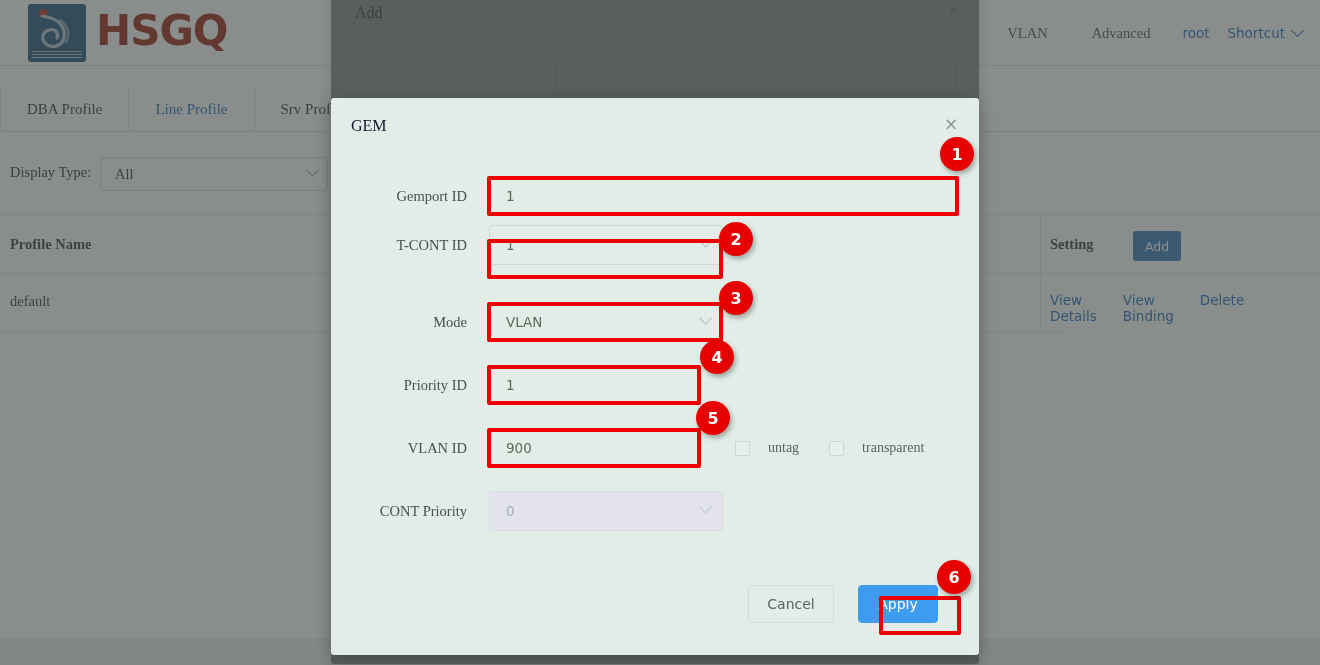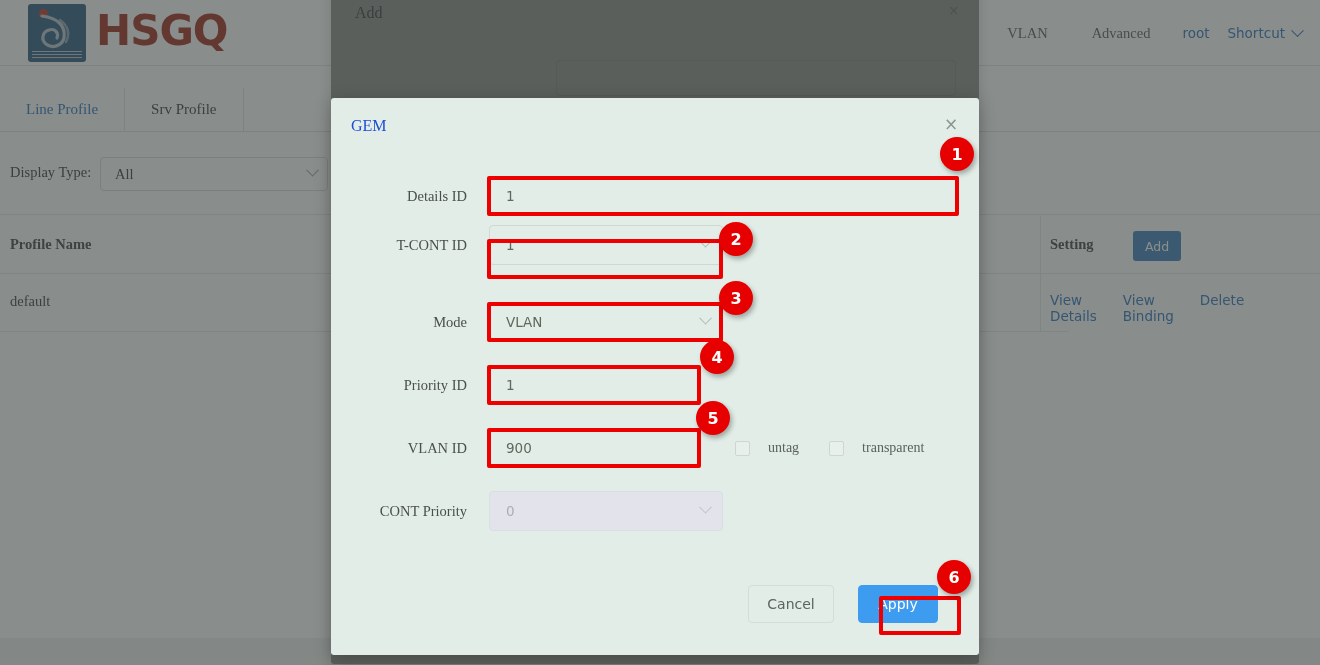--- a/index.html
+++ b/index.html
@@ -308,21 +308,21 @@
     left: 331px; top: 98px;
     width: 648px; height: 557px;
     background: #e1ede6;
     border-radius: 3px;
     box-shadow: 0 4px 18px rgba(0,0,0,0.22);
   }
   .gem-title {
     position: absolute;
     left: 20px; top: 19px;
     font-size: 16px;
-    color: #1d4ed8;
+    color: #0f172a;
   }
   .gem-close {
     position: absolute;
     right: 20px; top: 18px;
     width: 16px; height: 16px;
     color: #8e948f;
     font-size: 17px;
     line-height: 16px;
     text-align: center;
     font-family: "DejaVu Sans", sans-serif;
@@ -462,20 +462,21 @@
         <div class="nav-item">Advanced</div>
         <div class="nav-user">root</div>
         <div class="nav-shortcut">
           <span>Shortcut</span>
           <span class="chev"></span>
         </div>
       </div>
     </div>
 
     <div class="tabbar">
+      <div class="tab first">DBA Profile</div>
       <div class="tab active">Line Profile</div>
       <div class="tab">Srv Profile</div>
     </div>
 
     <div class="filterbar">
       <div class="filter-label">Display Type:</div>
       <div class="filter-select">
         <span>All</span>
         <span class="arrow"></span>
       </div>
@@ -513,21 +514,21 @@
   <div class="watermark">
     <span class="w1">Foro</span><span class="w2">ISP</span>
     <span class="arc"></span>
   </div>
 
   <div class="gem-dialog">
     <div class="gem-title">GEM</div>
     <div class="gem-close">×</div>
 
     <div class="frow" style="top:78px;">
-      <div class="flabel">Details ID</div>
+      <div class="flabel">Gemport ID</div>
       <div class="fctrl" style="width:470px;">
         <span>1</span>
       </div>
     </div>
 
     <div class="frow" style="top:127px;">
       <div class="flabel">T-CONT ID</div>
       <div class="fctrl" style="width:234px;">
         <span>1</span>
         <span class="sel-arrow"></span>

